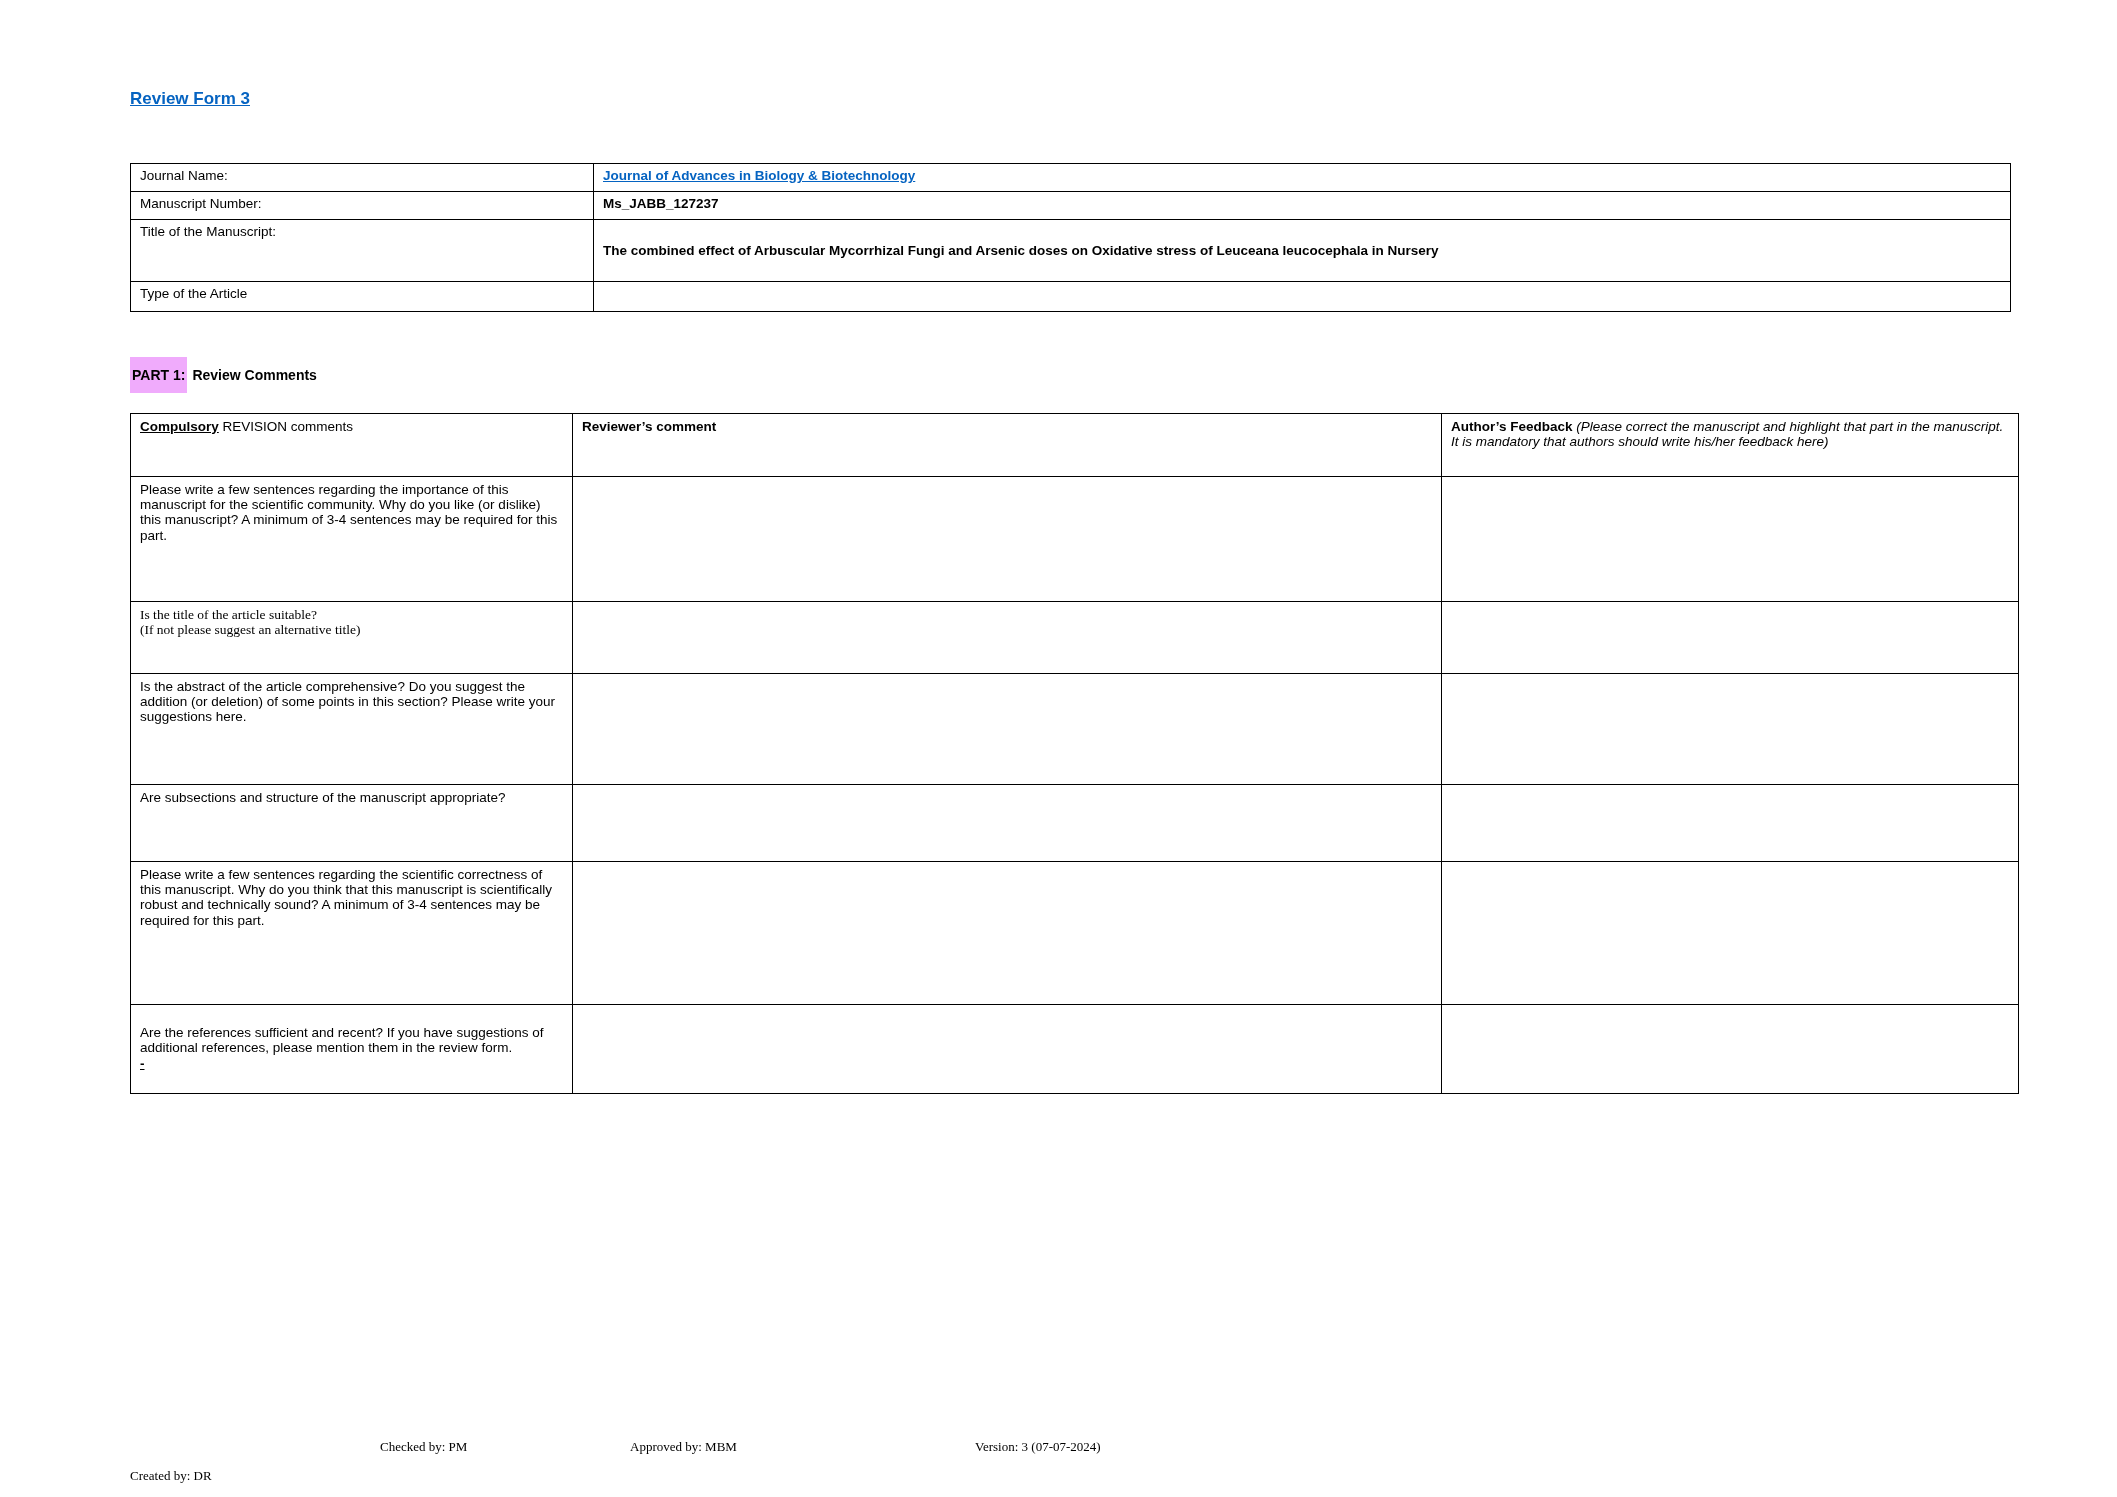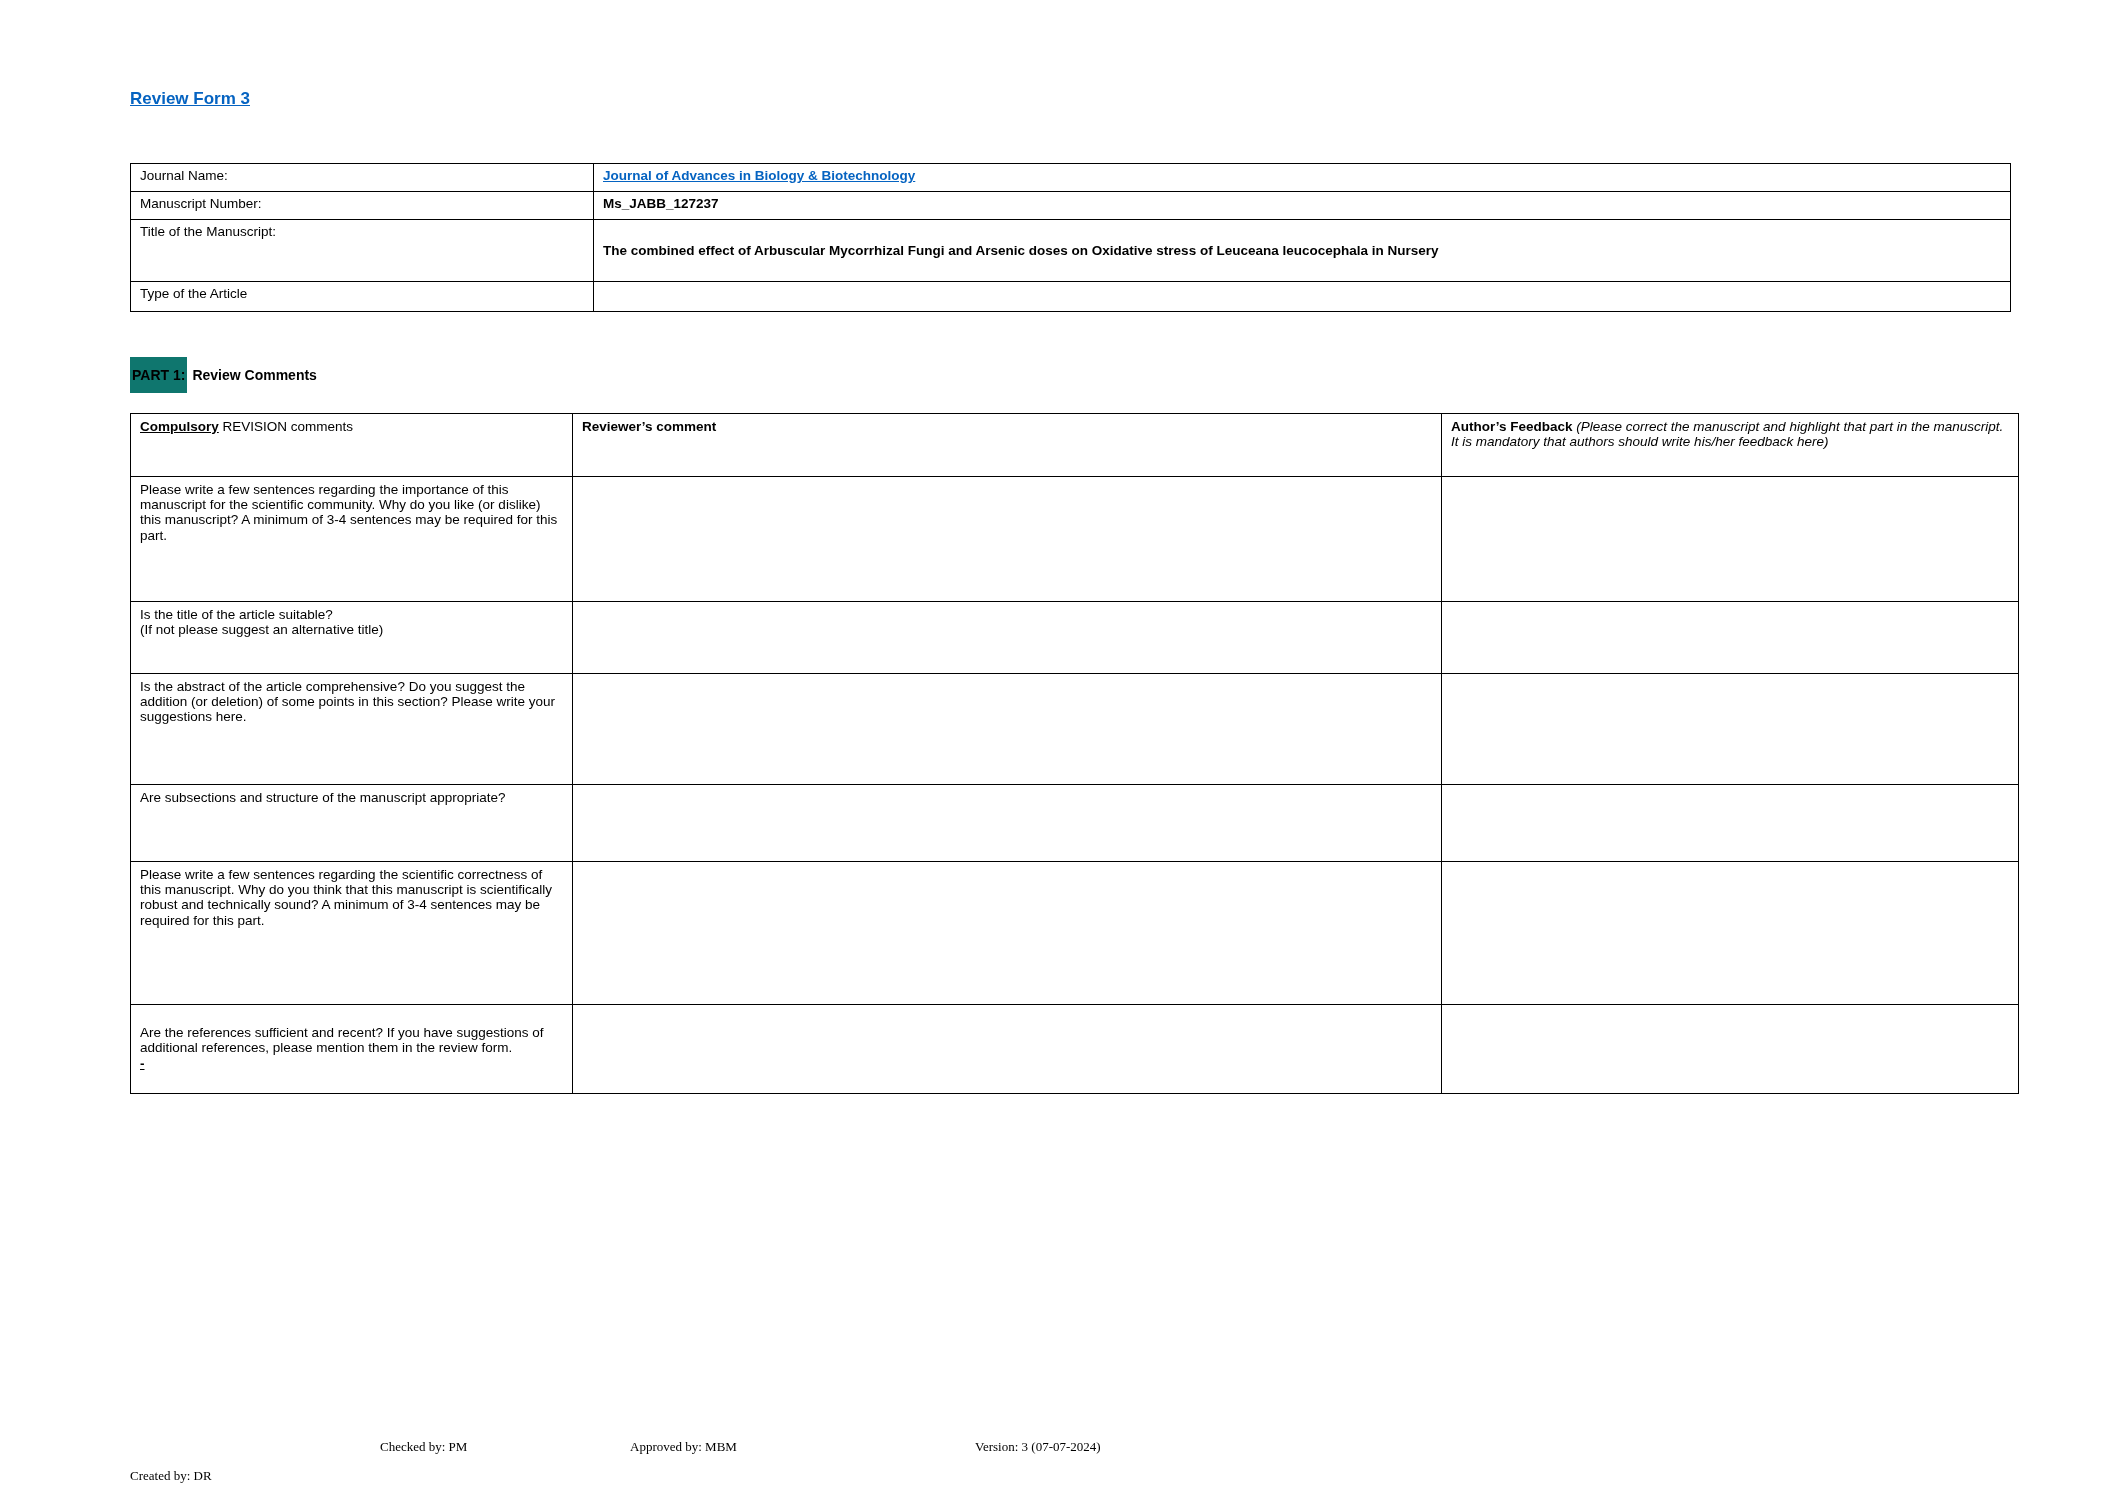--- a/index.html
+++ b/index.html
@@ -33,34 +33,34 @@
   .info-table .r1 { height: 28px; }
   .info-table .r2 { height: 28px; }
   .info-table .r3 { height: 62px; }
   .info-table .r4 { height: 30px; }
   .info-label { font-weight: normal; }
   .info-value-bold { font-weight: bold; }
   .journal-link { color: #0563C1; font-weight: bold; text-decoration: underline; cursor: pointer; }
   .v-middle { vertical-align: middle !important; }
 
   .part1 { margin-top: 56px; font-weight: bold; font-size: 14px; }
-  .part1 .badge { background: #0f766e; padding: 10px 2px; }
+  .part1 .badge { background: #f0abfc; padding: 10px 2px; }
   .part1 .part1-heading { margin-left: 5px; }
 
   .review-table { width: 1888px; margin-top: 29px; }
   .review-table th, .review-table td {
     border: 1.5px solid #000;
     vertical-align: top;
     text-align: left;
     padding: 5px 9px;
     font-weight: normal;
   }
   .review-table tr.hdr { height: 63px; }
   .review-table tr.row1 { height: 125px; }
-  .review-table tr.row2 { height: 72px; }
+  .review-table tr.row2 { height: 72px; font-family: Liberation Serif, serif; }
   .review-table tr.row3 { height: 111px; }
   .review-table tr.row4 { height: 77px; }
   .review-table tr.row5 { height: 143px; }
   .review-table tr.row6 { height: 89px; }
 
   .hdr-bold { font-weight: bold; }
   .hdr-underline { text-decoration: underline; }
   .hdr-italic { font-style: italic; font-weight: normal; }
 
   .q-cell {

